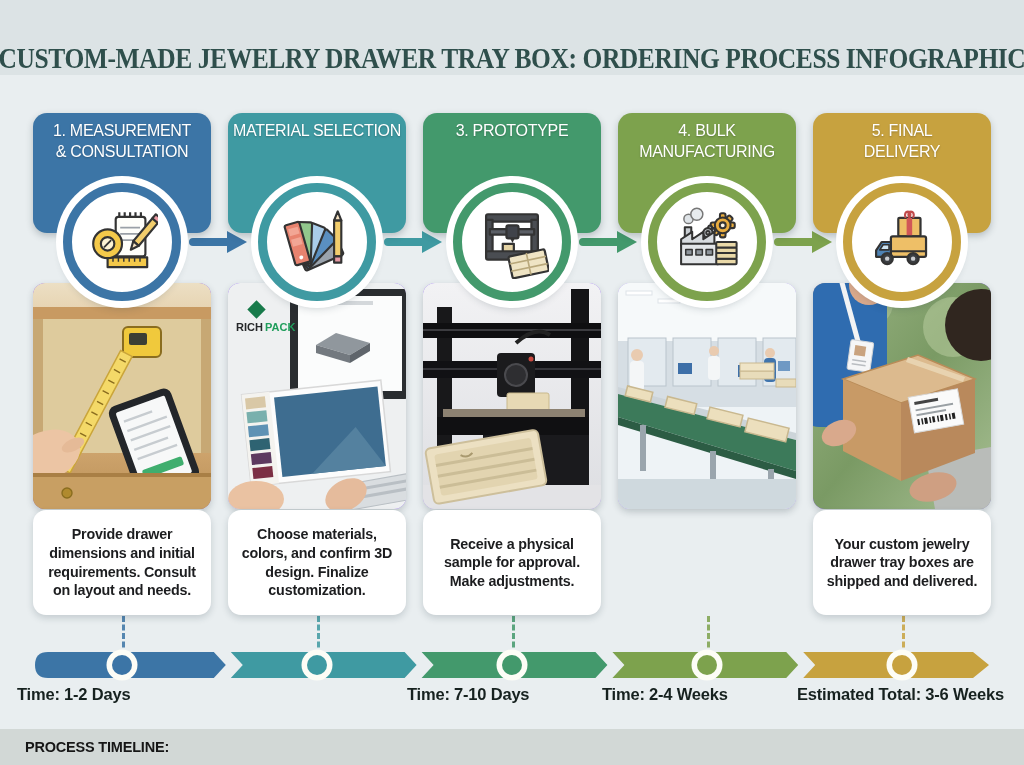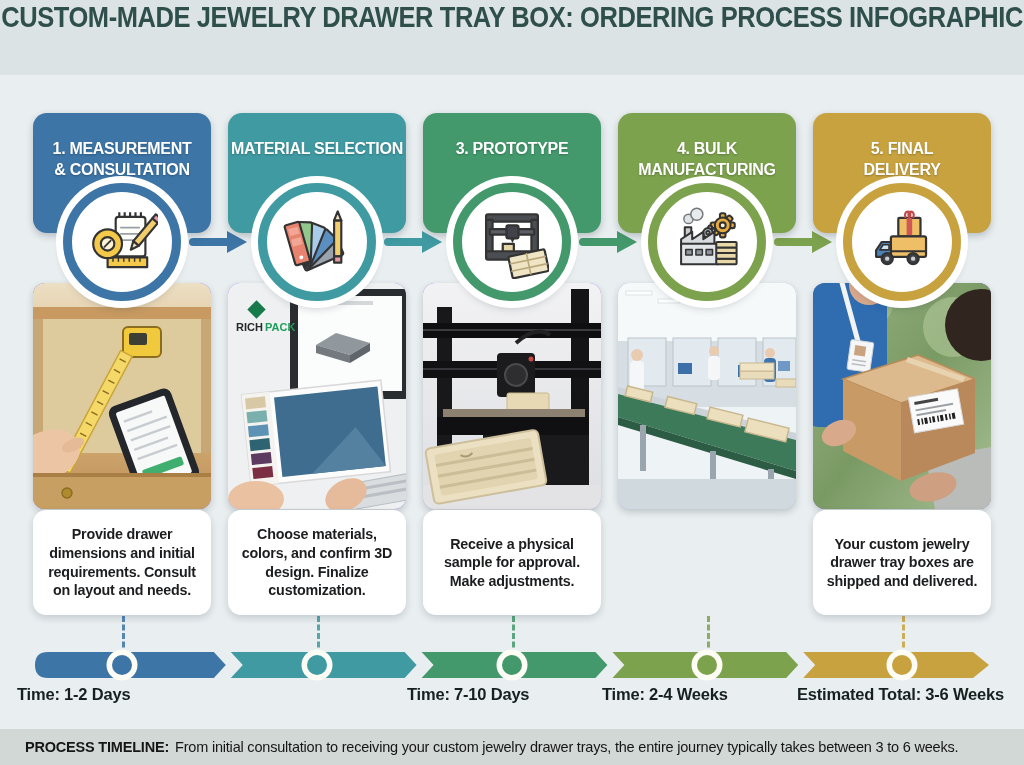--- a/index.html
+++ b/index.html
@@ -1,30 +1,30 @@
 <!DOCTYPE html>
 <html style="--s0: #3c75a6; --s1: #3f9aa2; --s2: #43996c; --s3: #7da24d; --s4: #c7a23f;"><head>
 <meta charset="utf-8">
 <style>
   html,body{margin:0;padding:0;}
   body{font-family:"Liberation Sans", sans-serif; background:#e9eef0;}
   .page{position:relative;width:1024px;height:765px;overflow:hidden;background:#e9eef0;}
 
   
-  .title-bar{position:absolute;top:0;left:0;right:0;height:75px;background:#dce3e5;display:flex;align-items:flex-start;justify-content:center;}
+  .title-bar{position:absolute;top:0;left:0;right:0;height:75px;background:#dce3e5;display:flex;align-items:flex-end;justify-content:center;font-family:Liberation Serif, serif;}
   .title-bar h1{margin:0;font-size:30px;font-weight:700;color:#2f4f4c;letter-spacing:-0.5px;white-space:nowrap;transform:scaleX(0.85);}
 
   
   .board{position:absolute;top:75px;left:0;right:0;height:654px;background:#e9eef0;}
 
   .columns{position:absolute;left:33px;top:38px;width:958px;height:505px;display:flex;gap:17px;}
   .step{position:relative;width:178px;flex:none;}
 
   .step-header{position:absolute;top:0;left:0;right:0;height:120px;background:var(--c);border-radius:14px;
-    color:#fff;text-align:center;padding-top:26px;box-sizing:border-box;font-weight:700;font-size:16px;
+    color:#fff;text-align:center;padding-top:8px;box-sizing:border-box;font-weight:400;font-size:16px;
     letter-spacing:-0.3px;line-height:1.3;text-shadow:0 1px 2px rgba(0,0,0,.25);
     box-shadow:0 3px 7px rgba(30,50,60,.25);z-index:1;}
 
   .step-circle{position:absolute;top:70px;left:50%;transform:translateX(-50%);width:118px;height:118px;
     box-sizing:border-box;border:9px solid var(--c);border-radius:50%;background:#fff;
     box-shadow:0 0 0 7px #fff,0 6px 10px rgba(30,50,60,.30);z-index:3;
     display:flex;align-items:center;justify-content:center;}
 
   .photo{position:absolute;top:170px;left:0;right:0;height:226px;border-radius:12px;overflow:hidden;
     box-shadow:0 3px 7px rgba(30,50,60,.22);z-index:0;background:#8b5cf6;}
@@ -469,16 +469,15 @@
     </div>
 
     <div class="time-label" style="left:17px">Time: 1-2 Days</div>
     <div class="time-label" style="left:407px">Time: 7-10 Days</div>
     <div class="time-label" style="left:602px">Time: 2-4 Weeks</div>
     <div class="time-label" style="left:797px">Estimated Total: 3-6 Weeks</div>
   </main>
 
   <footer class="footer-bar">
     <span class="label">PROCESS TIMELINE:</span>
-    <span>From initial consultation to receiving your custom jewelry drawer trays, the entire journey typically takes between 3 to 6 weeks.</span>
   </footer>
 
 </div>
 
 </body></html>

